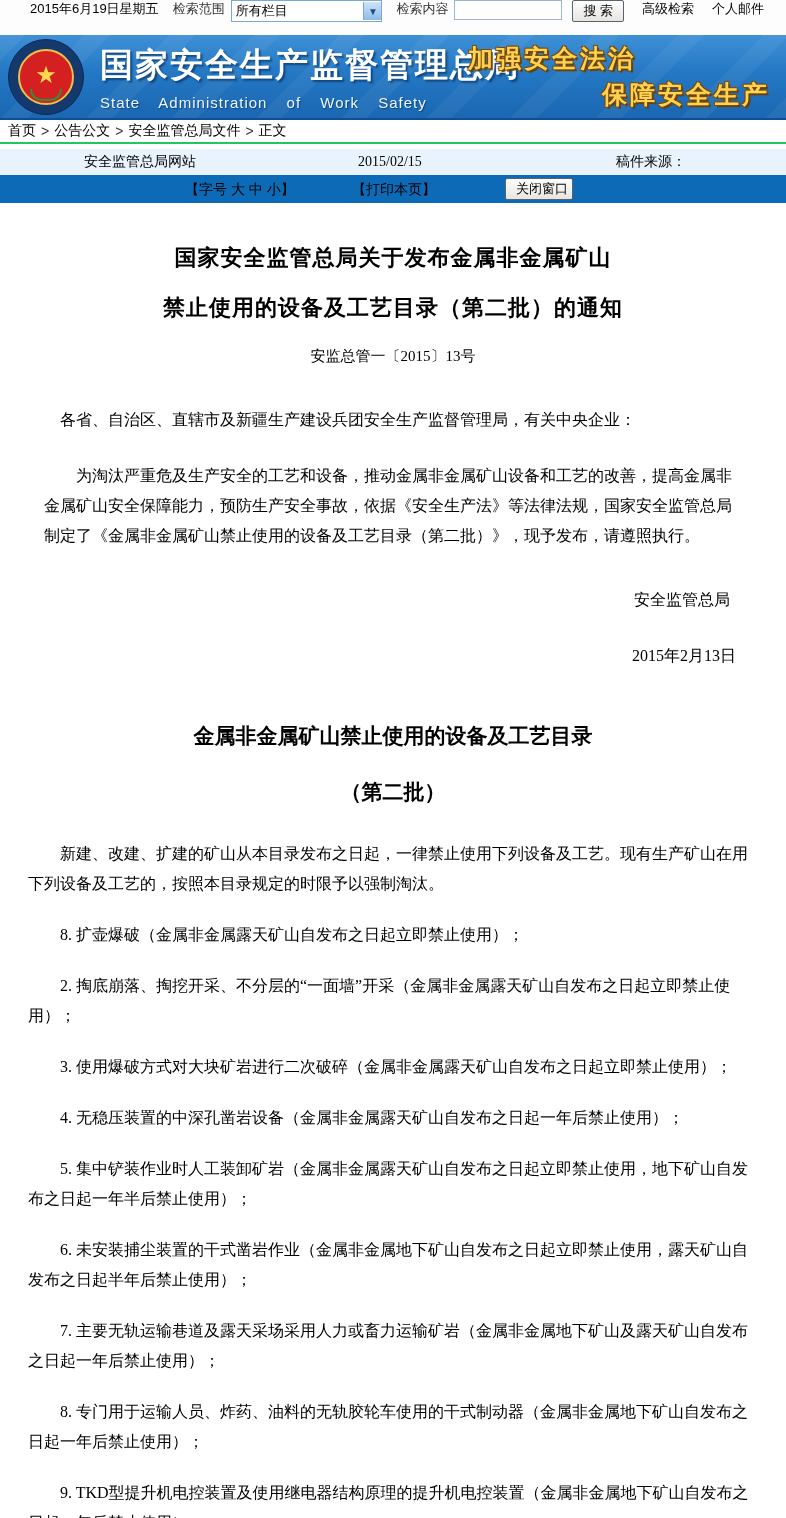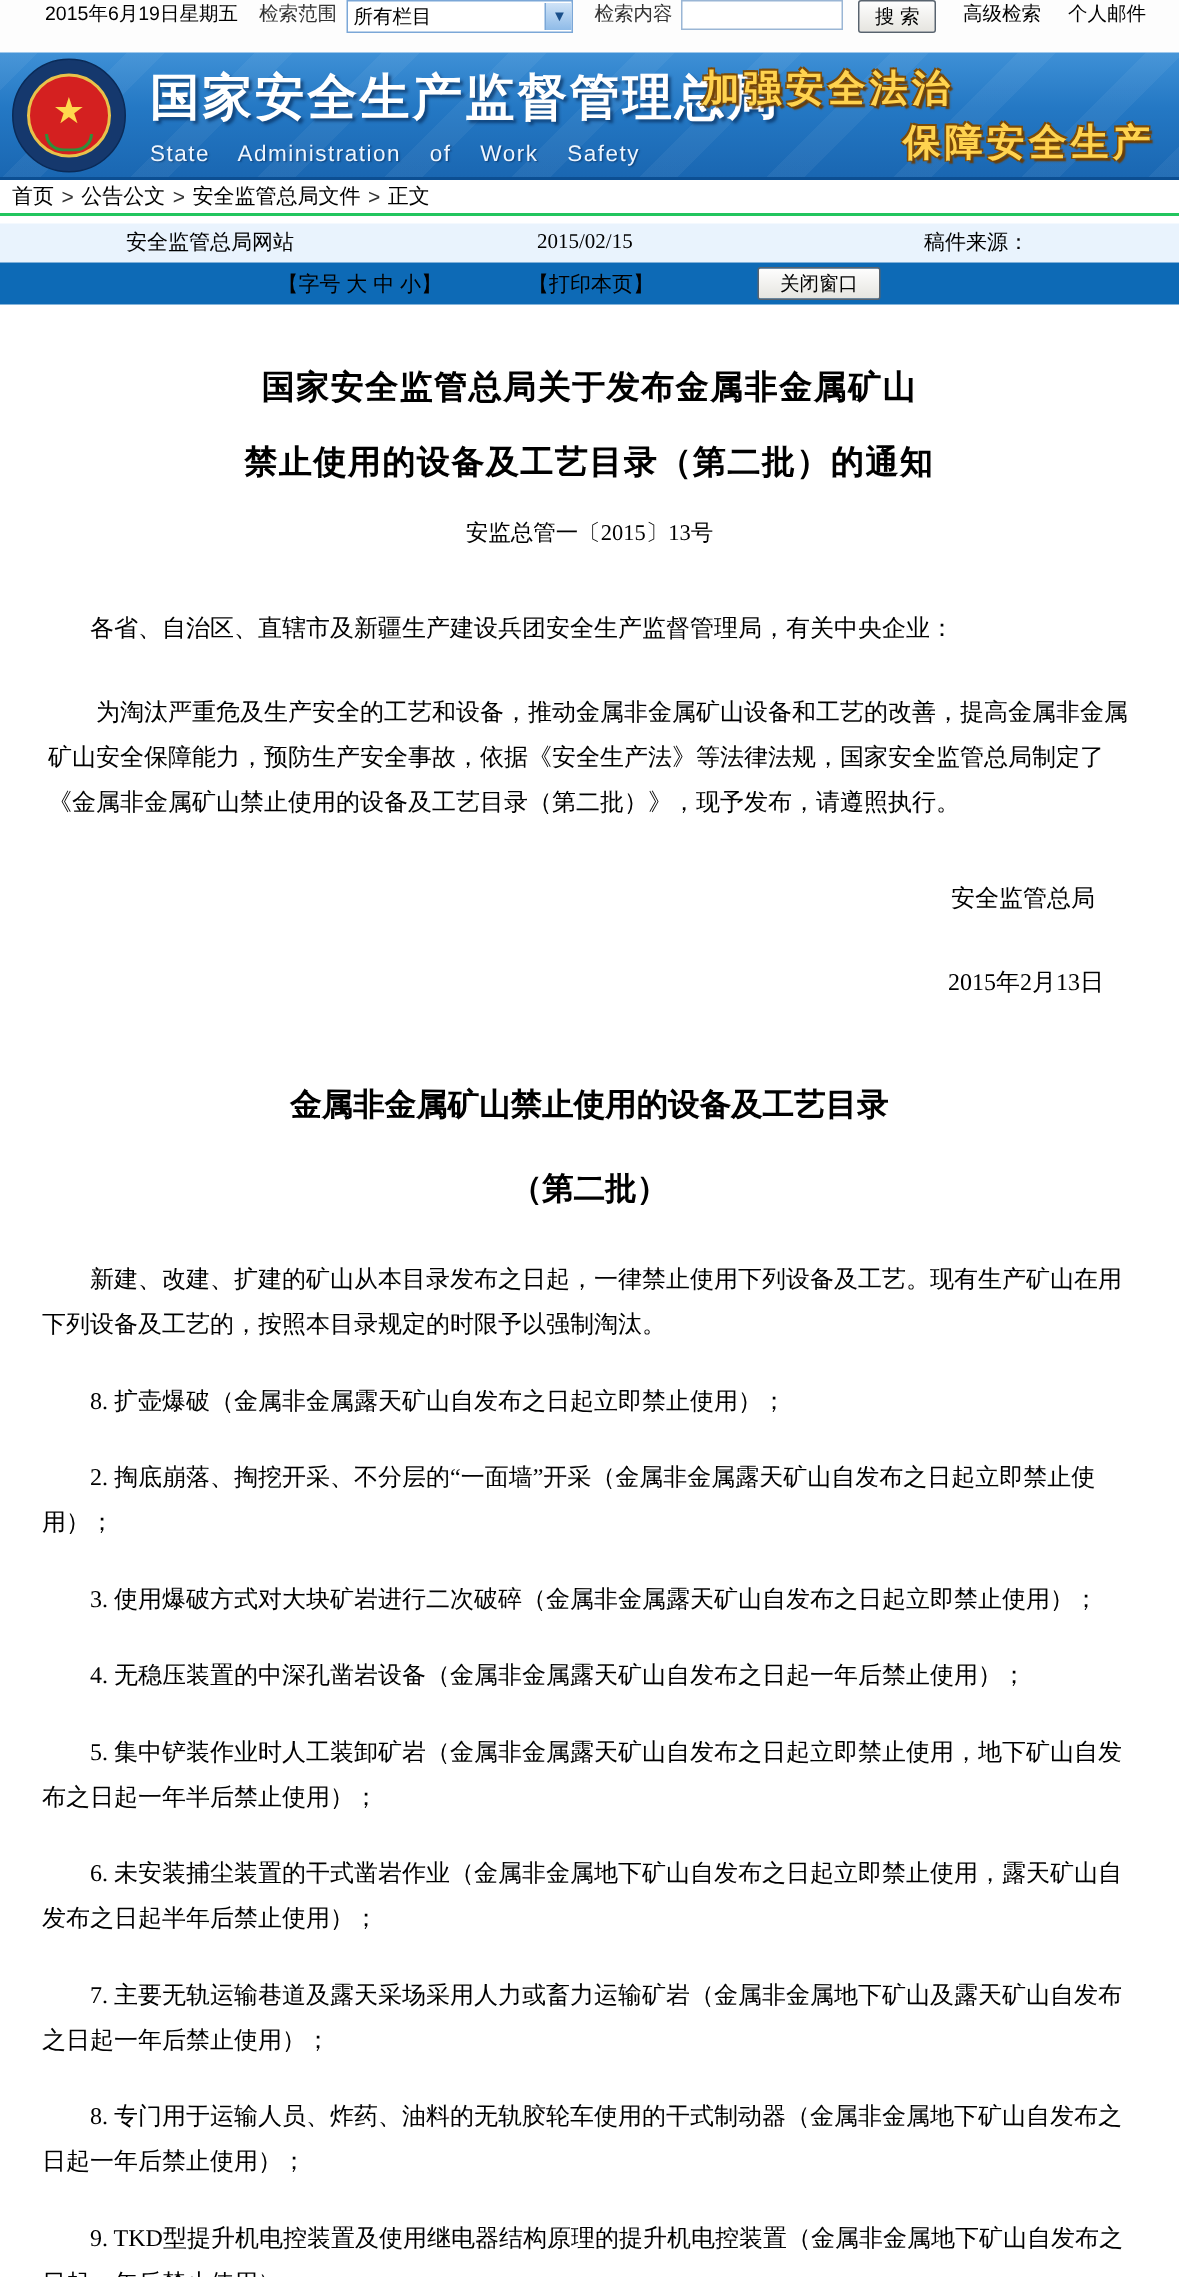--- a/index.html
+++ b/index.html
@@ -44,27 +44,27 @@
   
   .infobar{position:relative;height:26px;background:#e9f3fd;margin-top:5px;font-size:14px;padding-left:46px;}
   .infobar .src{position:absolute;left:84px;top:4px;}
   .infobar .pubdate{position:absolute;left:358px;top:5px;font-family:"Liberation Serif",serif;font-size:14px;}
   .infobar .origin{position:absolute;left:616px;top:4px;}
 
   
   .toolbar{position:relative;height:28px;background:#0d6ab6;font-size:14px;color:#000;}
   .toolbar .fontsize{position:absolute;left:185px;top:6px;cursor:pointer;}
   .toolbar .print{position:absolute;left:352px;top:6px;cursor:pointer;}
-  .toolbar .close{position:absolute;left:505px;top:3px;width:82px;}
+  .toolbar .close{position:absolute;left:505px;top:3px;width:68px;}
 
   
   .content{background:#fff;padding:30px 28px 28px 28px;font-family:"Liberation Serif",serif;font-size:16px;line-height:30px;border-bottom:1px solid #bfbfbf;}
   .art-title{text-align:center;font-weight:bold;font-size:22px;line-height:50px;letter-spacing:1px;}
   .doc-number{text-align:center;font-size:15px;margin-top:8px;}
-  .para{text-indent:2em;margin:26px 4px;}
+  .para{text-indent:2em;margin:26px 16px;}
   .salutation{text-indent:2em;margin:34px 0 0 0;}
   .sig{ text-align:right;padding-right:28px;margin-top:34px;}
   .sig-date{text-align:right;padding-right:22px;margin-top:26px;}
   .catalog-title{text-align:center;font-weight:bold;font-size:21px;margin-top:48px;line-height:34px;}
   .catalog-sub{text-align:center;font-weight:bold;font-size:21px;margin-top:22px;line-height:34px;}
   .intro{text-indent:2em;margin:30px 0 0 0;}
   .item{text-indent:2em;margin:21px 0;}
 </style>
 </head>
 <body>

